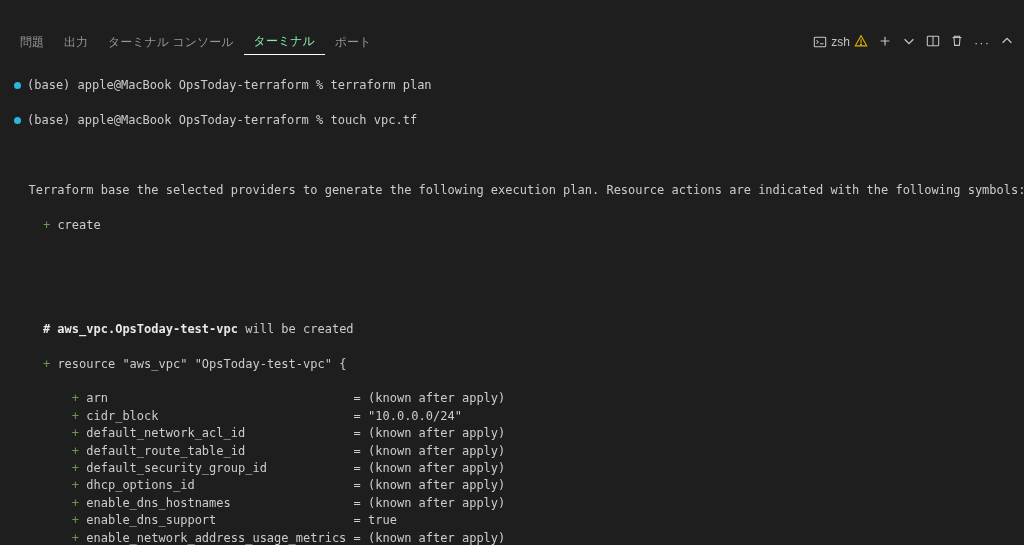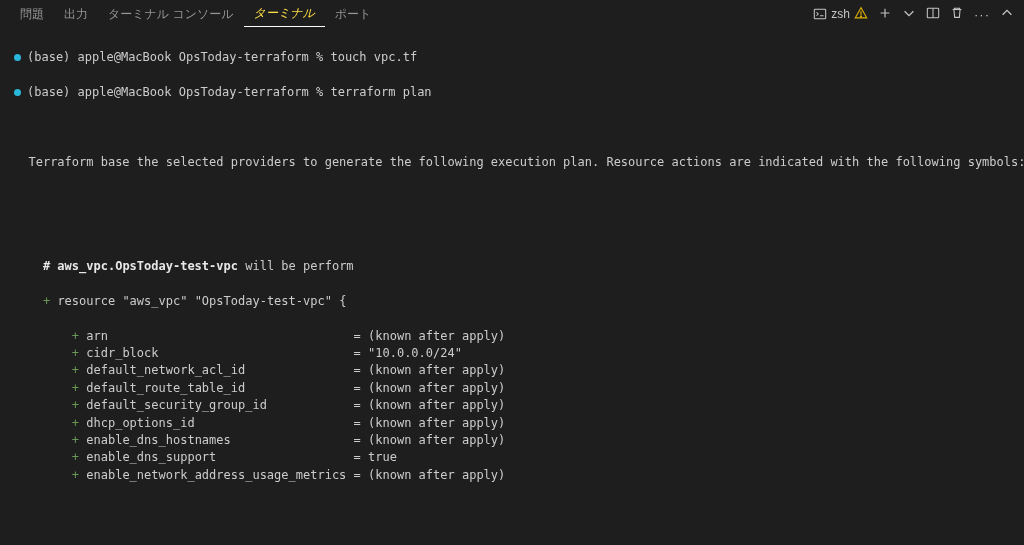--- a/index.html
+++ b/index.html
@@ -1,19 +1,19 @@
 <!DOCTYPE html>
 <html><head>
 <meta charset="utf-8">
 <style>
   * { margin: 0; padding: 0; box-sizing: border-box; }
   html, body { width: 1024px; height: 545px; background: #1e1e1e; font-family: "Menlo", "Consolas", monospace; font-size: 12px; color: #cccccc; overflow: hidden; }
-  .tabbar { display: flex; align-items: center; height: 28px; padding: 0 10px; color: #969696; font-family: -apple-system, "Helvetica Neue", sans-serif; font-size: 12px; }
+  .tabbar { display: flex; align-items: center; height: 28px; padding: 0 10px; color: #969696; font-family: -apple-system, "Helvetica Neue", sans-serif; font-size: 12px; margin-top: 28px; }
   .tabbar .tab { padding: 4px 10px; cursor: pointer; color: #969696; }
-  .tabbar .tab.active { color: #fde047; border-bottom: 1px solid #ffffff; font-style: italic; }
+  .tabbar .tab.active { color: #86efac; border-bottom: 1px solid #ffffff; }
   .tabbar .spacer { flex: 1; }
   .tabbar .right { display: flex; align-items: center; gap: 10px; color: #c5c5c5; }
   .tabbar .right .zsh { display: flex; align-items: center; gap: 4px; }
   .tabbar .right svg, .tabbar .right .glyph { width: 14px; height: 14px; display: inline-block; }
   .terminal { padding: 4px 14px 4px 14px; line-height: 1.45; white-space: pre; }
   .line { display: block; }
   .bullet-cyan { display:inline-block; width:7px; height:7px; border-radius:50%; background:#29b8db; margin-right:6px; vertical-align: middle; }
   .green { color: #6a9955; }  
   .bold { font-weight: bold; color: #e8e8e8; text-align: center; }
   .warn-tri { color: #ddb100; }
@@ -67,27 +67,28 @@
     <span style="letter-spacing:1px;font-size:13px">···</span>
     <span>
       <svg viewBox="0 0 16 16" width="12" height="12" stroke="#c5c5c5" stroke-width="1.5" fill="none">
           <path d="M3 10l5-5 5 5"></path>
         </svg>
     </span>
   </div>
 </div>
 
 <div class="terminal">
+<span class="line"><span class="bullet-cyan"></span><span>(base) apple@MacBook OpsToday-terraform % terraform plan</span></span>
 <span class="line"><span class="bullet-cyan"></span><span>(base) apple@MacBook OpsToday-terraform % touch vpc.tf</span></span>
-<span class="line"><span class="bullet-cyan"></span><span>(base) apple@MacBook OpsToday-terraform % terraform plan</span></span>
 <span class="line">&nbsp;</span>
 <span class="line">  <span>Terraform base the selected providers to generate the following execution plan. Resource actions are indicated with the following symbols:</span></span>
+<span class="line">    <span class="green">+</span> <span>create</span></span>
 <span class="line">&nbsp;</span>
 <span class="line">&nbsp;</span>
-<span class="line">    <span class="bold"># aws_vpc.OpsToday-test-vpc</span><span> will be perform</span></span>
+<span class="line">    <span class="bold"># aws_vpc.OpsToday-test-vpc</span><span> will be created</span></span>
 <span class="line">    <span class="green">+</span> <span>resource "aws_vpc" "OpsToday-test-vpc" {</span></span>
 <div id="attrs"><span class="line">        <span class="green">+</span> arn                                  = (known after apply)</span><span class="line">        <span class="green">+</span> cidr_block                           = "10.0.0.0/24"</span><span class="line">        <span class="green">+</span> default_network_acl_id               = (known after apply)</span><span class="line">        <span class="green">+</span> default_route_table_id               = (known after apply)</span><span class="line">        <span class="green">+</span> default_security_group_id            = (known after apply)</span><span class="line">        <span class="green">+</span> dhcp_options_id                      = (known after apply)</span><span class="line">        <span class="green">+</span> enable_dns_hostnames                 = (known after apply)</span><span class="line">        <span class="green">+</span> enable_dns_support                   = true</span><span class="line">        <span class="green">+</span> enable_network_address_usage_metrics = (known after apply)</span></div>
 
 
 
 
 
 
 
 

